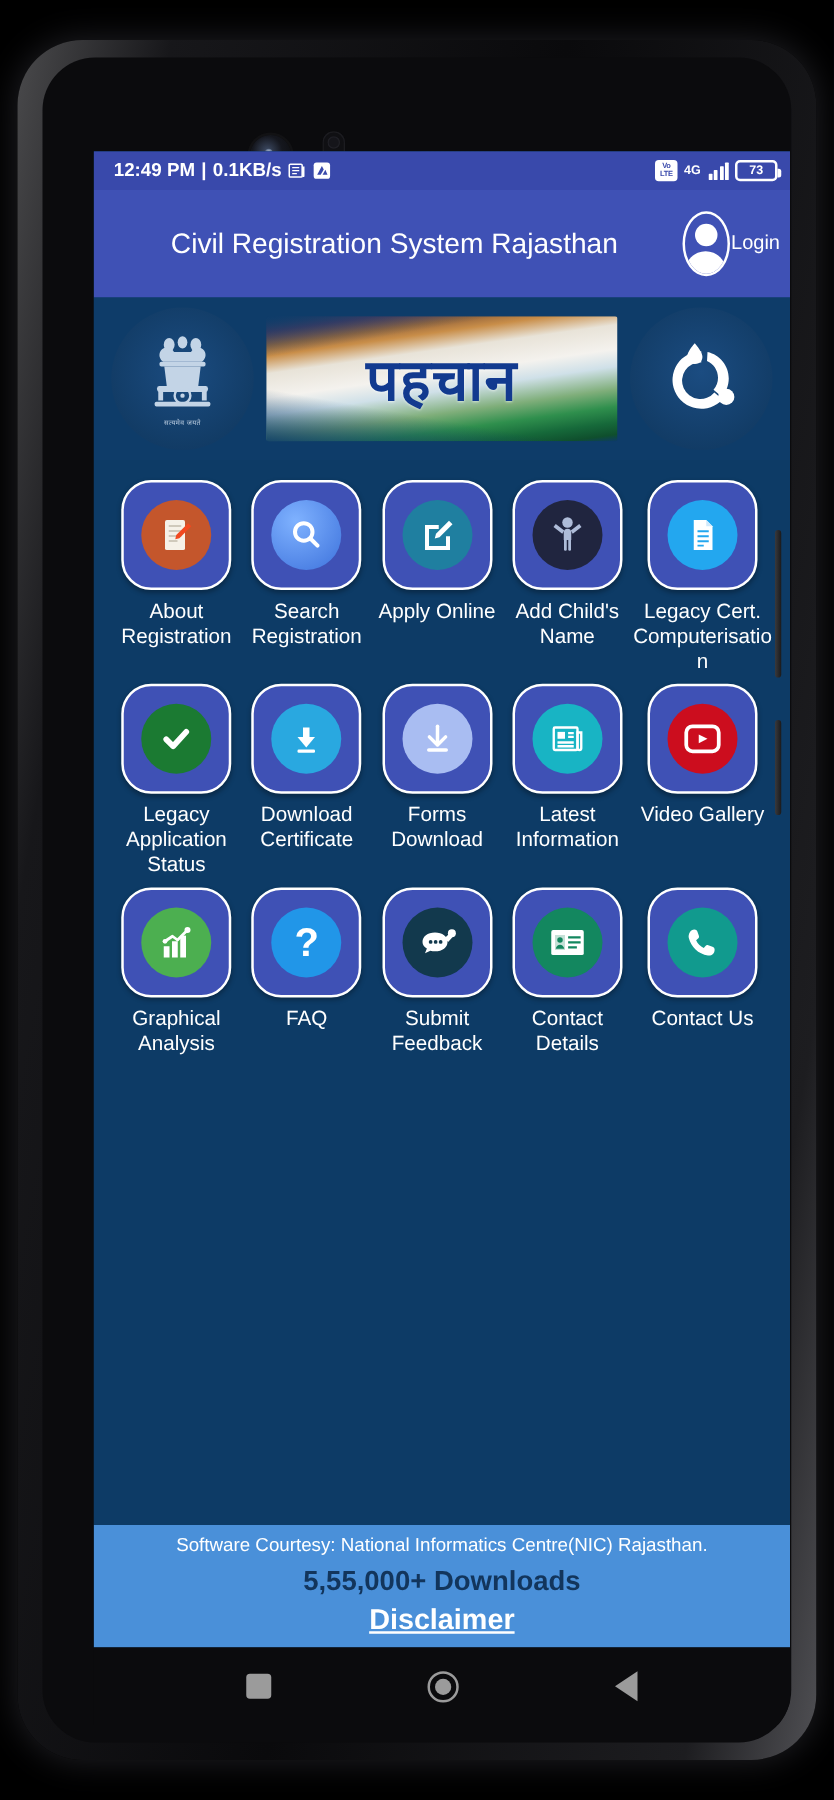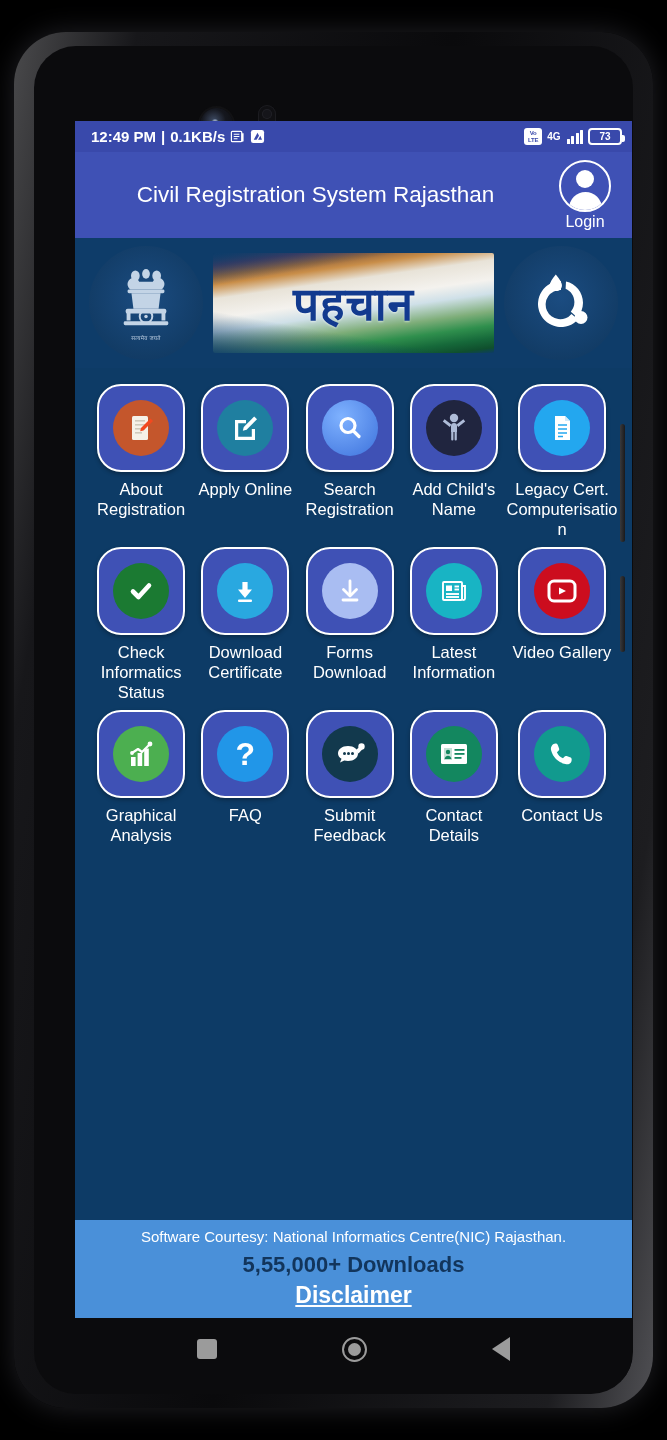--- a/index.html
+++ b/index.html
@@ -119,21 +119,21 @@
     height: 86px;
     background: #3f51b5;
     display: flex; align-items: center;
     padding: 0 8px 0 14px;
     position: relative;
   }
   #app-title {
     flex: 1; color: #fff; font-size: 22.5px; text-align: center; padding-right: 4px;
   }
   #login-button {
-    width: 78px; display: flex; flex-direction: column; align-items: center; gap: 1px;
+    width: 78px; display: flex; flex-direction: row; align-items: center; gap: 1px;
   }
   #avatar-icon {
     width: 52px; height: 52px; border-radius: 50%;
     border: 2.5px solid #fff; display: flex; align-items: flex-end; justify-content: center;
     overflow: hidden; position: relative;
   }
   #avatar-icon .head { position:absolute; top:8px; width:18px;height:18px;border-radius:50%;background:#fff; }
   #avatar-icon .body { position:absolute; bottom:-2px; width:33px;height:20px;border-radius:17px 17px 0 0;background:#fff; }
   #login-label { color:#fff; font-size:16px; }
 
@@ -338,40 +338,40 @@
                   </g>
                 <path d="M26.5 7.5 29 10 19.5 19.5l-3.3.8.8-3.3z" fill="#f2491f"></path>
               </svg>
             </div>
           </div>
           <div class="tile-label">About Registration</div>
         </div>
 
         <div class="grid-item">
           <div class="tile">
+            <div class="tile-circle" style="background:radial-gradient(circle at 35% 30%,#7fb2ff,#3d72dc)">
+              <svg width="30" height="30" viewBox="0 0 30 30" fill="none" stroke="#fff" stroke-width="3.2" stroke-linecap="round">
+                <circle cx="13" cy="12.5" r="7"></circle>
+                  <line x1="18.5" y1="18" x2="24" y2="23.5"></line>
+              </svg>
+            </div>
+          </div>
+          <div class="tile-label">Search Registration</div>
+        </div>
+
+        <div class="grid-item">
+          <div class="tile">
             <div class="tile-circle" style="background:#1f7fa0">
               <svg width="32" height="32" viewBox="0 0 32 32">
                 <path d="M6 8h11v3.2H9.2v13.6h13.6V17H26v11H6z" fill="#fff"></path>
                 <path d="M25.2 4.5 28 7.3 17.6 17.7l-3.8 1 1-3.8z" fill="#fff"></path>
               </svg>
             </div>
           </div>
           <div class="tile-label">Apply Online</div>
-        </div>
-
-        <div class="grid-item">
-          <div class="tile">
-            <div class="tile-circle" style="background:radial-gradient(circle at 35% 30%,#7fb2ff,#3d72dc)">
-              <svg width="30" height="30" viewBox="0 0 30 30" fill="none" stroke="#fff" stroke-width="3.2" stroke-linecap="round">
-                <circle cx="13" cy="12.5" r="7"></circle>
-                  <line x1="18.5" y1="18" x2="24" y2="23.5"></line>
-              </svg>
-            </div>
-          </div>
-          <div class="tile-label">Search Registration</div>
         </div>
 
         <div class="grid-item">
           <div class="tile">
             <div class="tile-circle" style="background:#20253f">
               <svg width="30" height="32" viewBox="0 0 30 32" fill="#aebcd8">
                 <circle cx="15" cy="6" r="4.2"></circle>
                 <path d="M15 11c2 0 3 1.2 3 3v6h-6v-6c0-1.8 1-3 3-3z"></path>
                 <path d="M12.4 12.4 5.6 7.2l-1.8 2.4 7 5.4zM17.6 12.4l6.8-5.2 1.8 2.4-7 5.4z"></path>
                 <rect x="12.2" y="19" width="2.2" height="9.5" rx="1"></rect>
@@ -401,21 +401,21 @@
         </div>
 
         <div class="grid-item">
           <div class="tile">
             <div class="tile-circle" style="background:#1b7a32">
               <svg width="34" height="34" viewBox="0 0 34 34" fill="none" stroke="#fff" stroke-width="4.6" stroke-linecap="round" stroke-linejoin="round">
                 <polyline points="9,17.5 14.5,23 25,11.5"></polyline>
               </svg>
             </div>
           </div>
-          <div class="tile-label">Check Informatics Status</div>
+          <div class="tile-label">Legacy Application Status</div>
         </div>
 
         <div class="grid-item">
           <div class="tile">
             <div class="tile-circle" style="background:#29a8e0">
               <svg width="30" height="30" viewBox="0 0 30 30" fill="#fff">
                 <rect x="12.4" y="6" width="5.2" height="10"></rect>
                 <path d="M8 13.5h14L15 22z"></path>
                 <rect x="8" y="23.5" width="14" height="2.6" rx="1"></rect>
               </svg>

